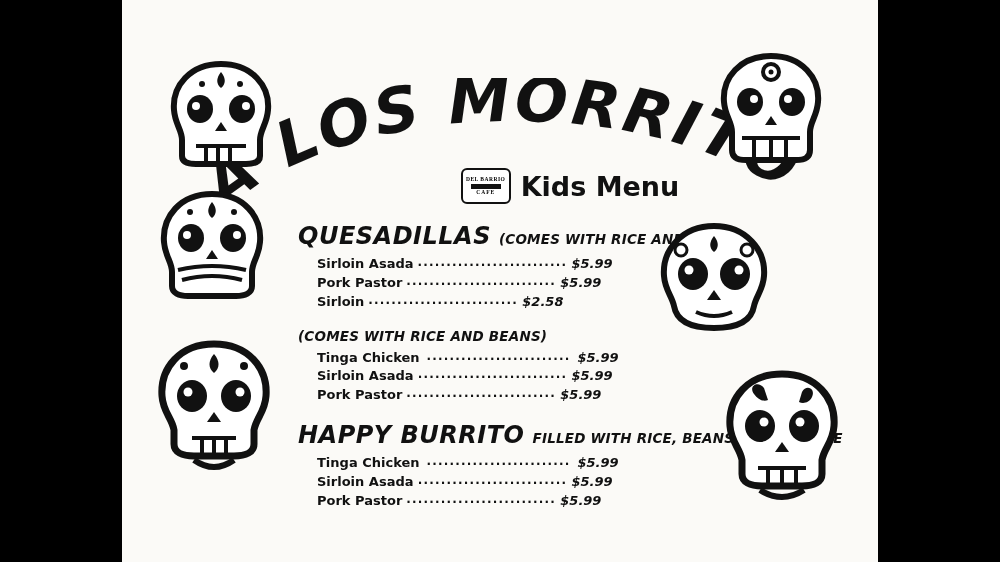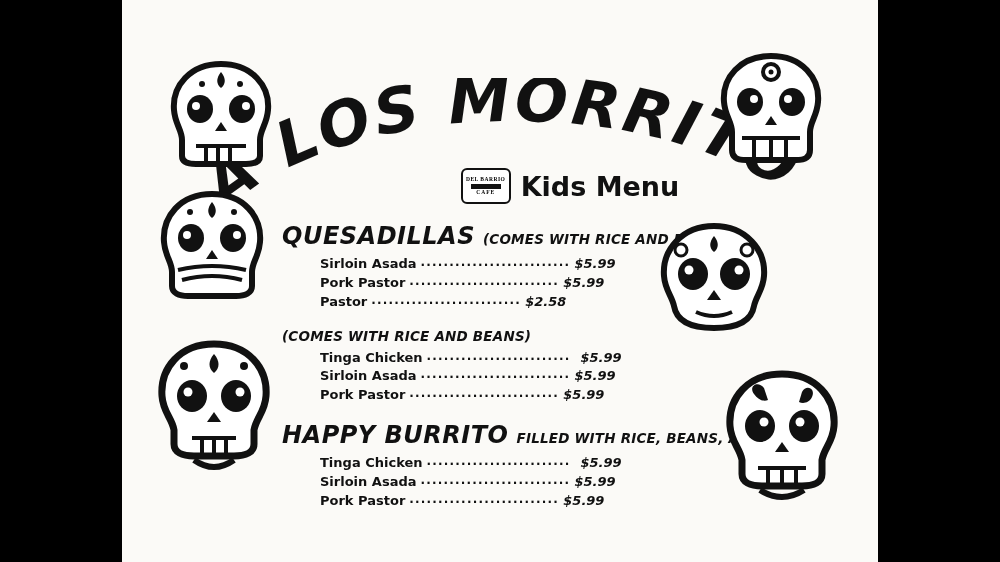--- a/index.html
+++ b/index.html
@@ -93,23 +93,24 @@
     font-family: "DejaVu Sans", sans-serif;
     font-size: 27px;
     font-weight: bold;
     color: #111;
     letter-spacing: 0px;
   }
 
   
   .sections {
     position: absolute;
-    left: 160px;
+    left: 176px;
     top: 222px;
     width: 470px;
+    text-align: center;
   }
   .section { margin-bottom: 6px; }
   .section-head {
     display: flex;
     align-items: baseline;
     gap: 8px;
     white-space: nowrap;
   }
   .section-title {
     font-family: "DejaVu Sans", sans-serif;
@@ -121,21 +122,21 @@
   }
   .section-note {
     font-family: "DejaVu Sans", sans-serif;
     font-size: 13.5px;
     font-weight: bold;
     font-style: italic;
     letter-spacing: 0.2px;
     color: #111;
   }
   .items {
-    margin: 5px 0 0 38px;
+    margin: 5px 0 0 19px;
   }
   .item {
     display: flex;
     align-items: baseline;
     font-family: "DejaVu Sans", sans-serif;
     font-size: 13px;
     font-weight: bold;
     color: #111;
     line-height: 1.45;
   }
@@ -203,21 +204,21 @@
             <span class="name">Sirloin Asada</span>
             <span class="dots">...........................</span>
             <span class="price">$5.99</span>
           </div>
           <div class="item">
             <span class="name">Pork Pastor</span>
             <span class="dots">..............................</span>
             <span class="price">$5.99</span>
           </div>
           <div class="item">
-            <span class="name">Pastor</span>
+            <span class="name">Sirloin</span>
             <span class="dots">....................................</span>
             <span class="price">$2.58</span>
           </div>
         </div>
       </div>
 
       <div class="spacer-sm"></div>
 
       <div class="section">
         <div class="section-head">

